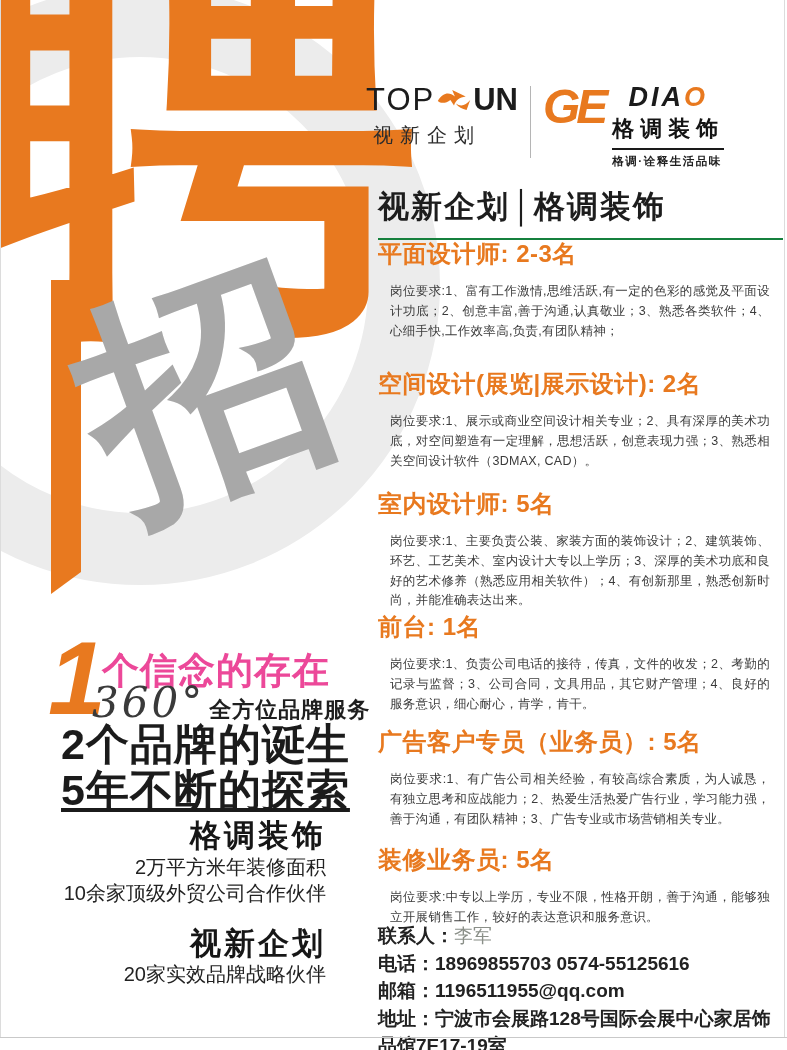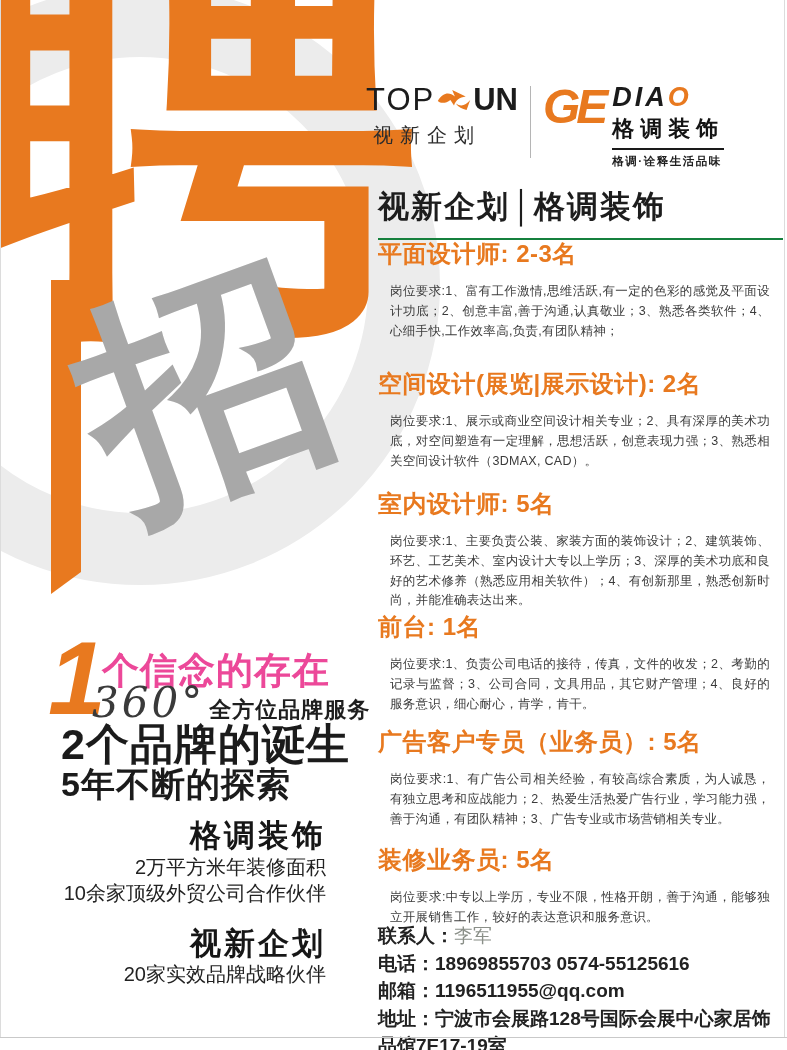--- a/index.html
+++ b/index.html
@@ -20,39 +20,39 @@
   .one-num{position:absolute;left:48px;top:626px;font-size:104px;line-height:1;
         font-weight:900;font-style:italic;color:#e8791f;}
   .one-text{position:absolute;left:102px;top:646px;font-size:37px;font-weight:900;
         color:#ec4899;letter-spacing:1px;}
   .deg-row{position:absolute;left:92px;top:678px;display:flex;align-items:baseline;}
   .deg-num{font-family:"DejaVu Serif","Liberation Serif",serif;font-style:italic;
         font-size:42px;font-weight:400;color:#3a3a3a;letter-spacing:3px;margin-right:4px;}
   .deg-text{font-size:22px;font-weight:800;color:#1f1f1f;letter-spacing:1px;}
   .big-line2{position:absolute;left:61px;top:716px;font-size:43px;font-weight:900;
         color:#1b1b1b;letter-spacing:1px;}
-  .big-line3{position:absolute;left:61px;top:762px;font-size:34px;font-weight:900;
-        color:#1b1b1b;letter-spacing:1px;}
+  .big-line3{position:absolute;left:61px;top:762px;font-size:43px;font-weight:900;
+        color:#1b1b1b;letter-spacing:1px;text-decoration:underline;}
   .intro-right{position:absolute;left:38px;top:818px;width:288px;text-align:right;}
   .intro-h{font-size:31px;font-weight:900;color:#161616;letter-spacing:3px;line-height:1.15;}
   .intro-point{font-size:20px;color:#222;line-height:1.3;}
   .intro-h.second{margin-top:20px;}
   
   .brandbar{position:absolute;left:366px;top:84px;width:418px;display:flex;align-items:flex-start;}
   .topsun-row{display:flex;align-items:center;font-size:31px;color:#1c1c1c;line-height:1;}
   .topsun-top{letter-spacing:2px;font-weight:400;}
   .swoosh{width:36px;height:24px;margin:0 1px;}
   .topsun-un{font-weight:800;}
   .topsun-sub{font-size:20px;letter-spacing:7px;color:#2c2c2c;margin-top:7px;padding-left:7px;}
   .vdiv{width:1px;height:72px;background:#b5b5b5;margin:2px 12px 0 12px;}
   .gediao{display:flex;align-items:flex-start;}
   .ge-mono{font-size:48px;font-weight:900;font-style:italic;color:#e8791f;line-height:0.95;
         letter-spacing:-4px;margin-right:8px;}
   .diao-row{font-size:27px;font-weight:800;font-style:italic;color:#1b1b1b;
-        letter-spacing:3px;line-height:1;}
+        letter-spacing:3px;line-height:1;text-align:center;}
   .o-orange{color:#e8791f;}
   .ge-brand{font-size:22px;font-weight:900;letter-spacing:6px;color:#141414;margin-top:3px;
         border-bottom:2px solid #1a1a1a;padding-bottom:4px;}
   .ge-tag{font-size:11.5px;color:#1f1f1f;letter-spacing:1.5px;margin-top:4px;font-weight:700;}
   
   .heading{position:absolute;left:378px;top:186px;width:405px;
         font-family:"Liberation Serif","DejaVu Serif",serif;font-weight:900;font-size:31px;
         color:#1d1d1d;letter-spacing:2px;padding-bottom:10px;border-bottom:2px solid #15803d;}
   .job{position:absolute;left:378px;width:404px;}
   .job-title{font-size:24px;font-weight:800;color:#e8791f;letter-spacing:0.5px;margin:0 0 7px 0;}

